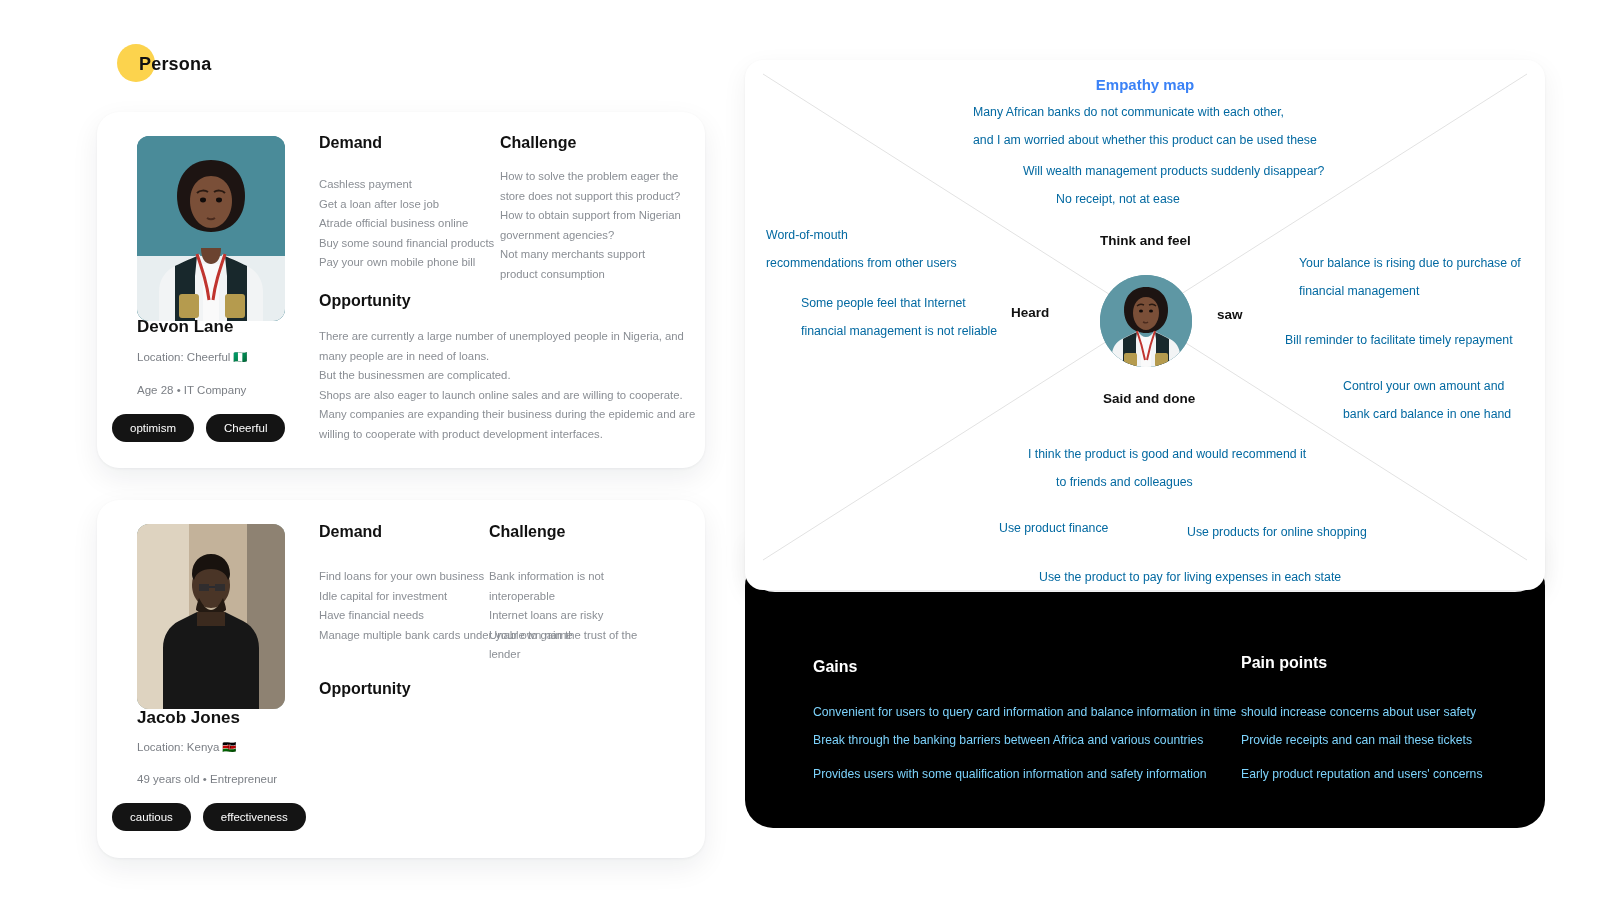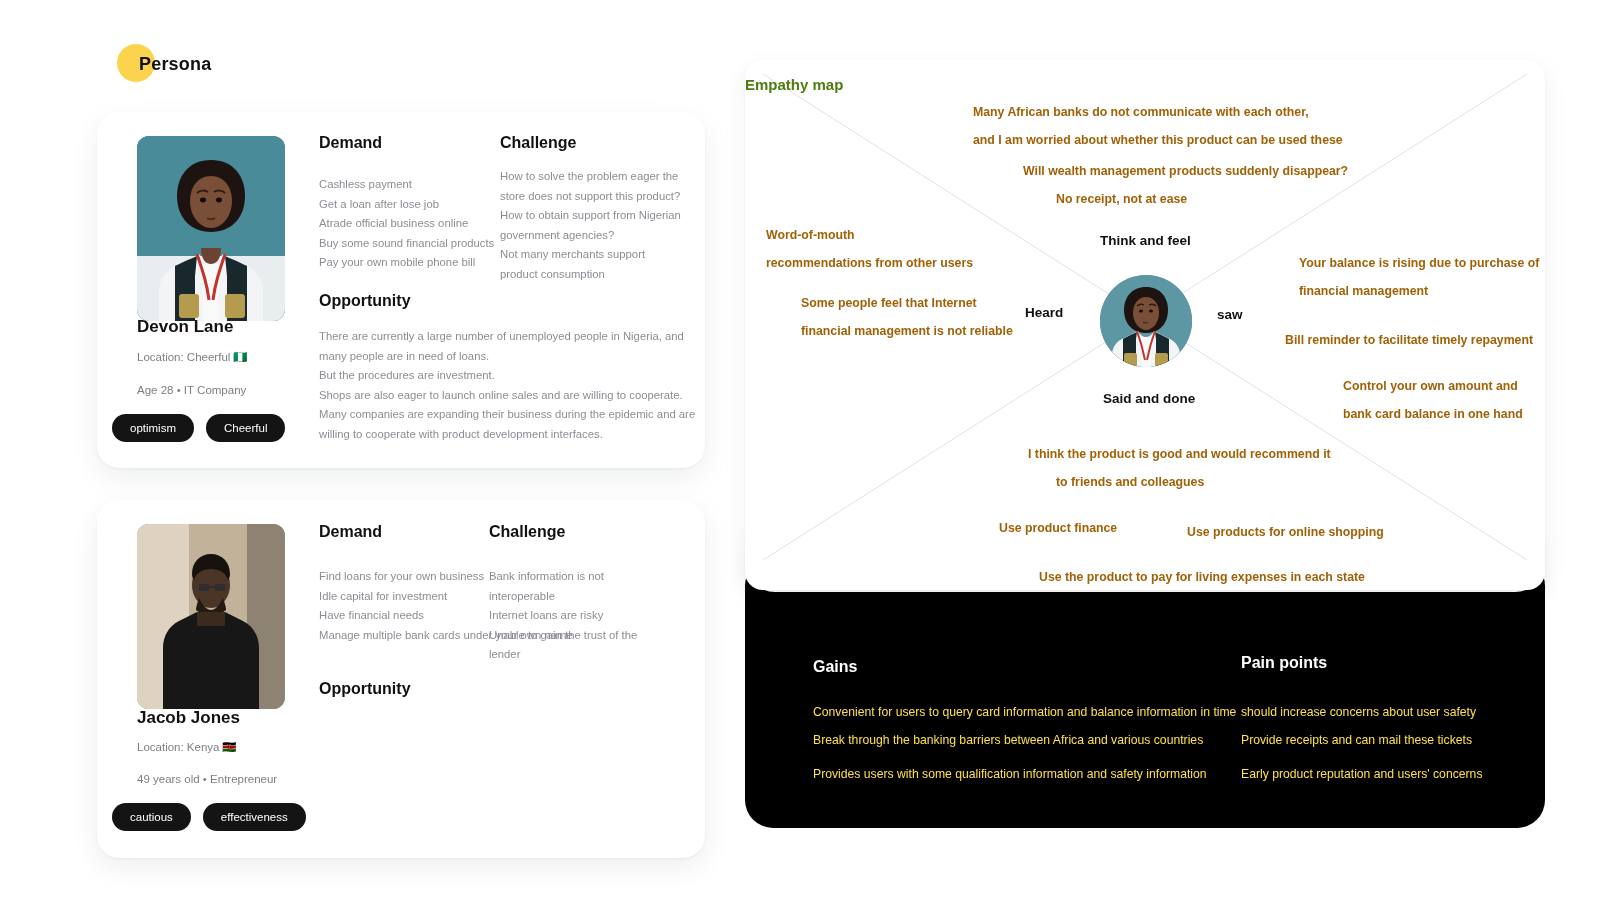--- a/index.html
+++ b/index.html
@@ -82,35 +82,34 @@
     background:#fff;
     border-radius:18px;
     box-shadow: 0 1px 3px rgba(16,24,40,.05), 0 8px 26px rgba(16,24,40,.06);
     overflow:hidden;
   }
   .emap .xlines { position:absolute; inset:0; }
   .emap .xlines svg { width:100%; height:100%; display:block; }
 
   .emap-title {
     position:absolute; left:0; right:0; top:16px;
-    text-align:left;
-    font-size:15px; font-weight:bold; color:#4d7c0f;
+    text-align:center;
+    font-size:15px; font-weight:bold; color:#3b82f6;
   }
 
   .quad-label {
     position:absolute;
     font-size:13.5px; font-weight:bold; color:#111;
     white-space:nowrap;
   }
   .note {
     position:absolute;
-    font-size:12.3px; color:#a16207;
+    font-size:12.3px; color:#0369a1;
     line-height:27px;
     white-space:nowrap;
-    font-weight:bold;
   }
 
   .avatar {
     position:absolute; left:355px; top:215px;
     width:92px; height:92px; border-radius:50%;
     overflow:hidden; background:#5e97a4;
   }
   .avatar svg { display:block; width:100%; height:100%; }
 
   
@@ -119,21 +118,21 @@
     width:800px; height:270px;
     background:#000;
     border-radius:28px;
   }
   .bp-title {
     position:absolute; color:#fff;
     font-size:16px; font-weight:bold;
   }
   .bp-list { position:absolute; }
   .bp-list div {
-    color:#fde047; font-size:12.2px;
+    color:#7dd3fc; font-size:12.2px;
     line-height:28px; white-space:nowrap;
   }
 
   
   .emap-foot {
     position:absolute; left:712px; top:530px;
     width:800px; height:62px;
     background:#fff;
     border-bottom-left-radius:30px;
     border-bottom-right-radius:30px;
@@ -198,21 +197,21 @@
         <div>How to obtain support from Nigerian</div>
         <div>government agencies?</div>
         <div>Not many merchants support</div>
         <div>product consumption</div>
       </div>
 
       <div class="coltitle" style="left:222px; top:180px">Opportunity</div>
       <div class="linelist" style="left:222px; top:215px; width:375px">
         <div>There are currently a large number of unemployed people in Nigeria, and</div>
         <div>many people are in need of loans.</div>
-        <div>But the procedures are investment.</div>
+        <div>But the businessmen are complicated.</div>
         <div>Shops are also eager to launch online sales and are willing to cooperate.</div>
         <div>Many companies are expanding their business during the epidemic and are</div>
         <div>willing to cooperate with product development interfaces.</div>
       </div>
     </div>
   </div>
 
   <div class="pcard" id="card-jacob">
     <div class="pcard-inner">
       <div class="photo">
@@ -288,21 +287,21 @@
     </div>
 
     <div class="emap-title">Empathy map</div>
 
     <div class="quad-label" style="left:355px; top:173px">Think and feel</div>
     <div class="note" style="left:228px; top:39px">Many African banks do not communicate with each other,</div>
     <div class="note" style="left:228px; top:67px">and I am worried about whether this product can be used these</div>
     <div class="note" style="left:278px; top:98px">Will wealth management products suddenly disappear?</div>
     <div class="note" style="left:311px; top:126px">No receipt, not at ease</div>
 
-    <div class="quad-label" style="left:280px; top:245px">Heard</div>
+    <div class="quad-label" style="left:266px; top:245px">Heard</div>
     <div class="note" style="left:21px; top:162px">Word-of-mouth</div>
     <div class="note" style="left:21px; top:190px">recommendations from other users</div>
     <div class="note" style="left:56px; top:230px">Some people feel that Internet</div>
     <div class="note" style="left:56px; top:258px">financial management is not reliable</div>
 
     <div class="quad-label" style="left:472px; top:247px">saw</div>
     <div class="note" style="left:554px; top:190px">Your balance is rising due to purchase of</div>
     <div class="note" style="left:554px; top:218px">financial management</div>
     <div class="note" style="left:540px; top:267px">Bill reminder to facilitate timely repayment</div>
     <div class="note" style="left:598px; top:313px">Control your own amount and</div>

